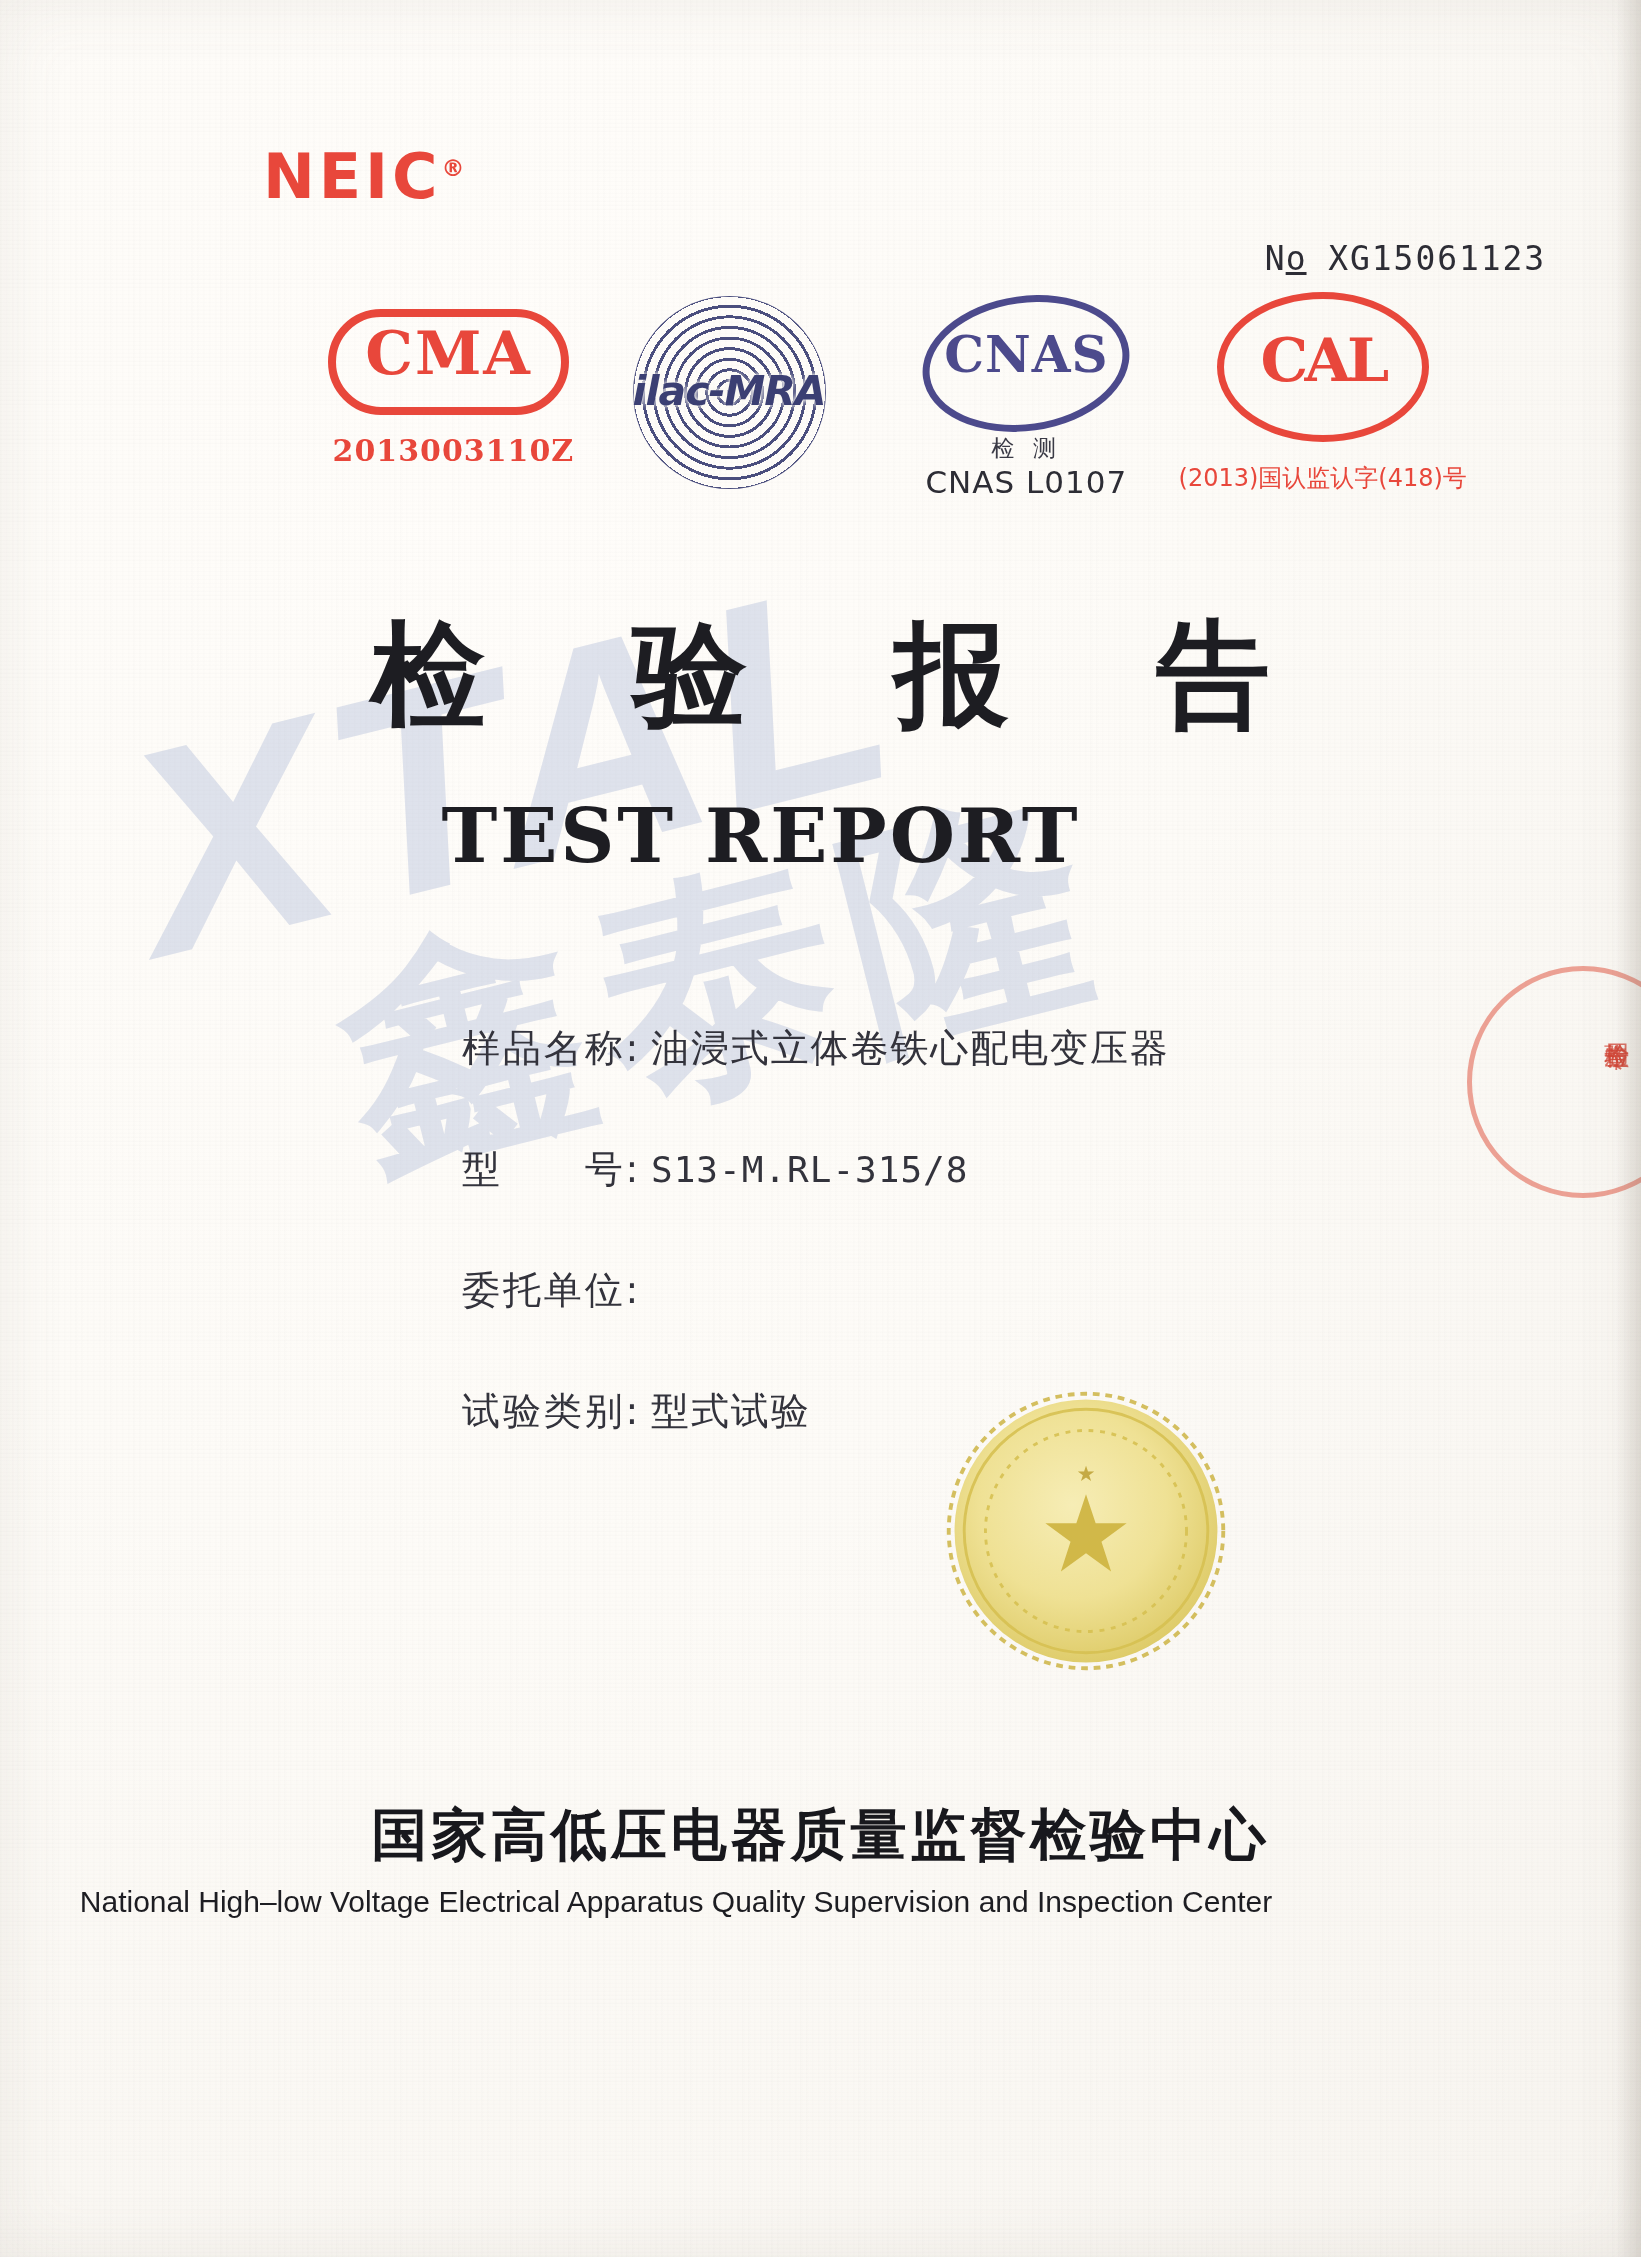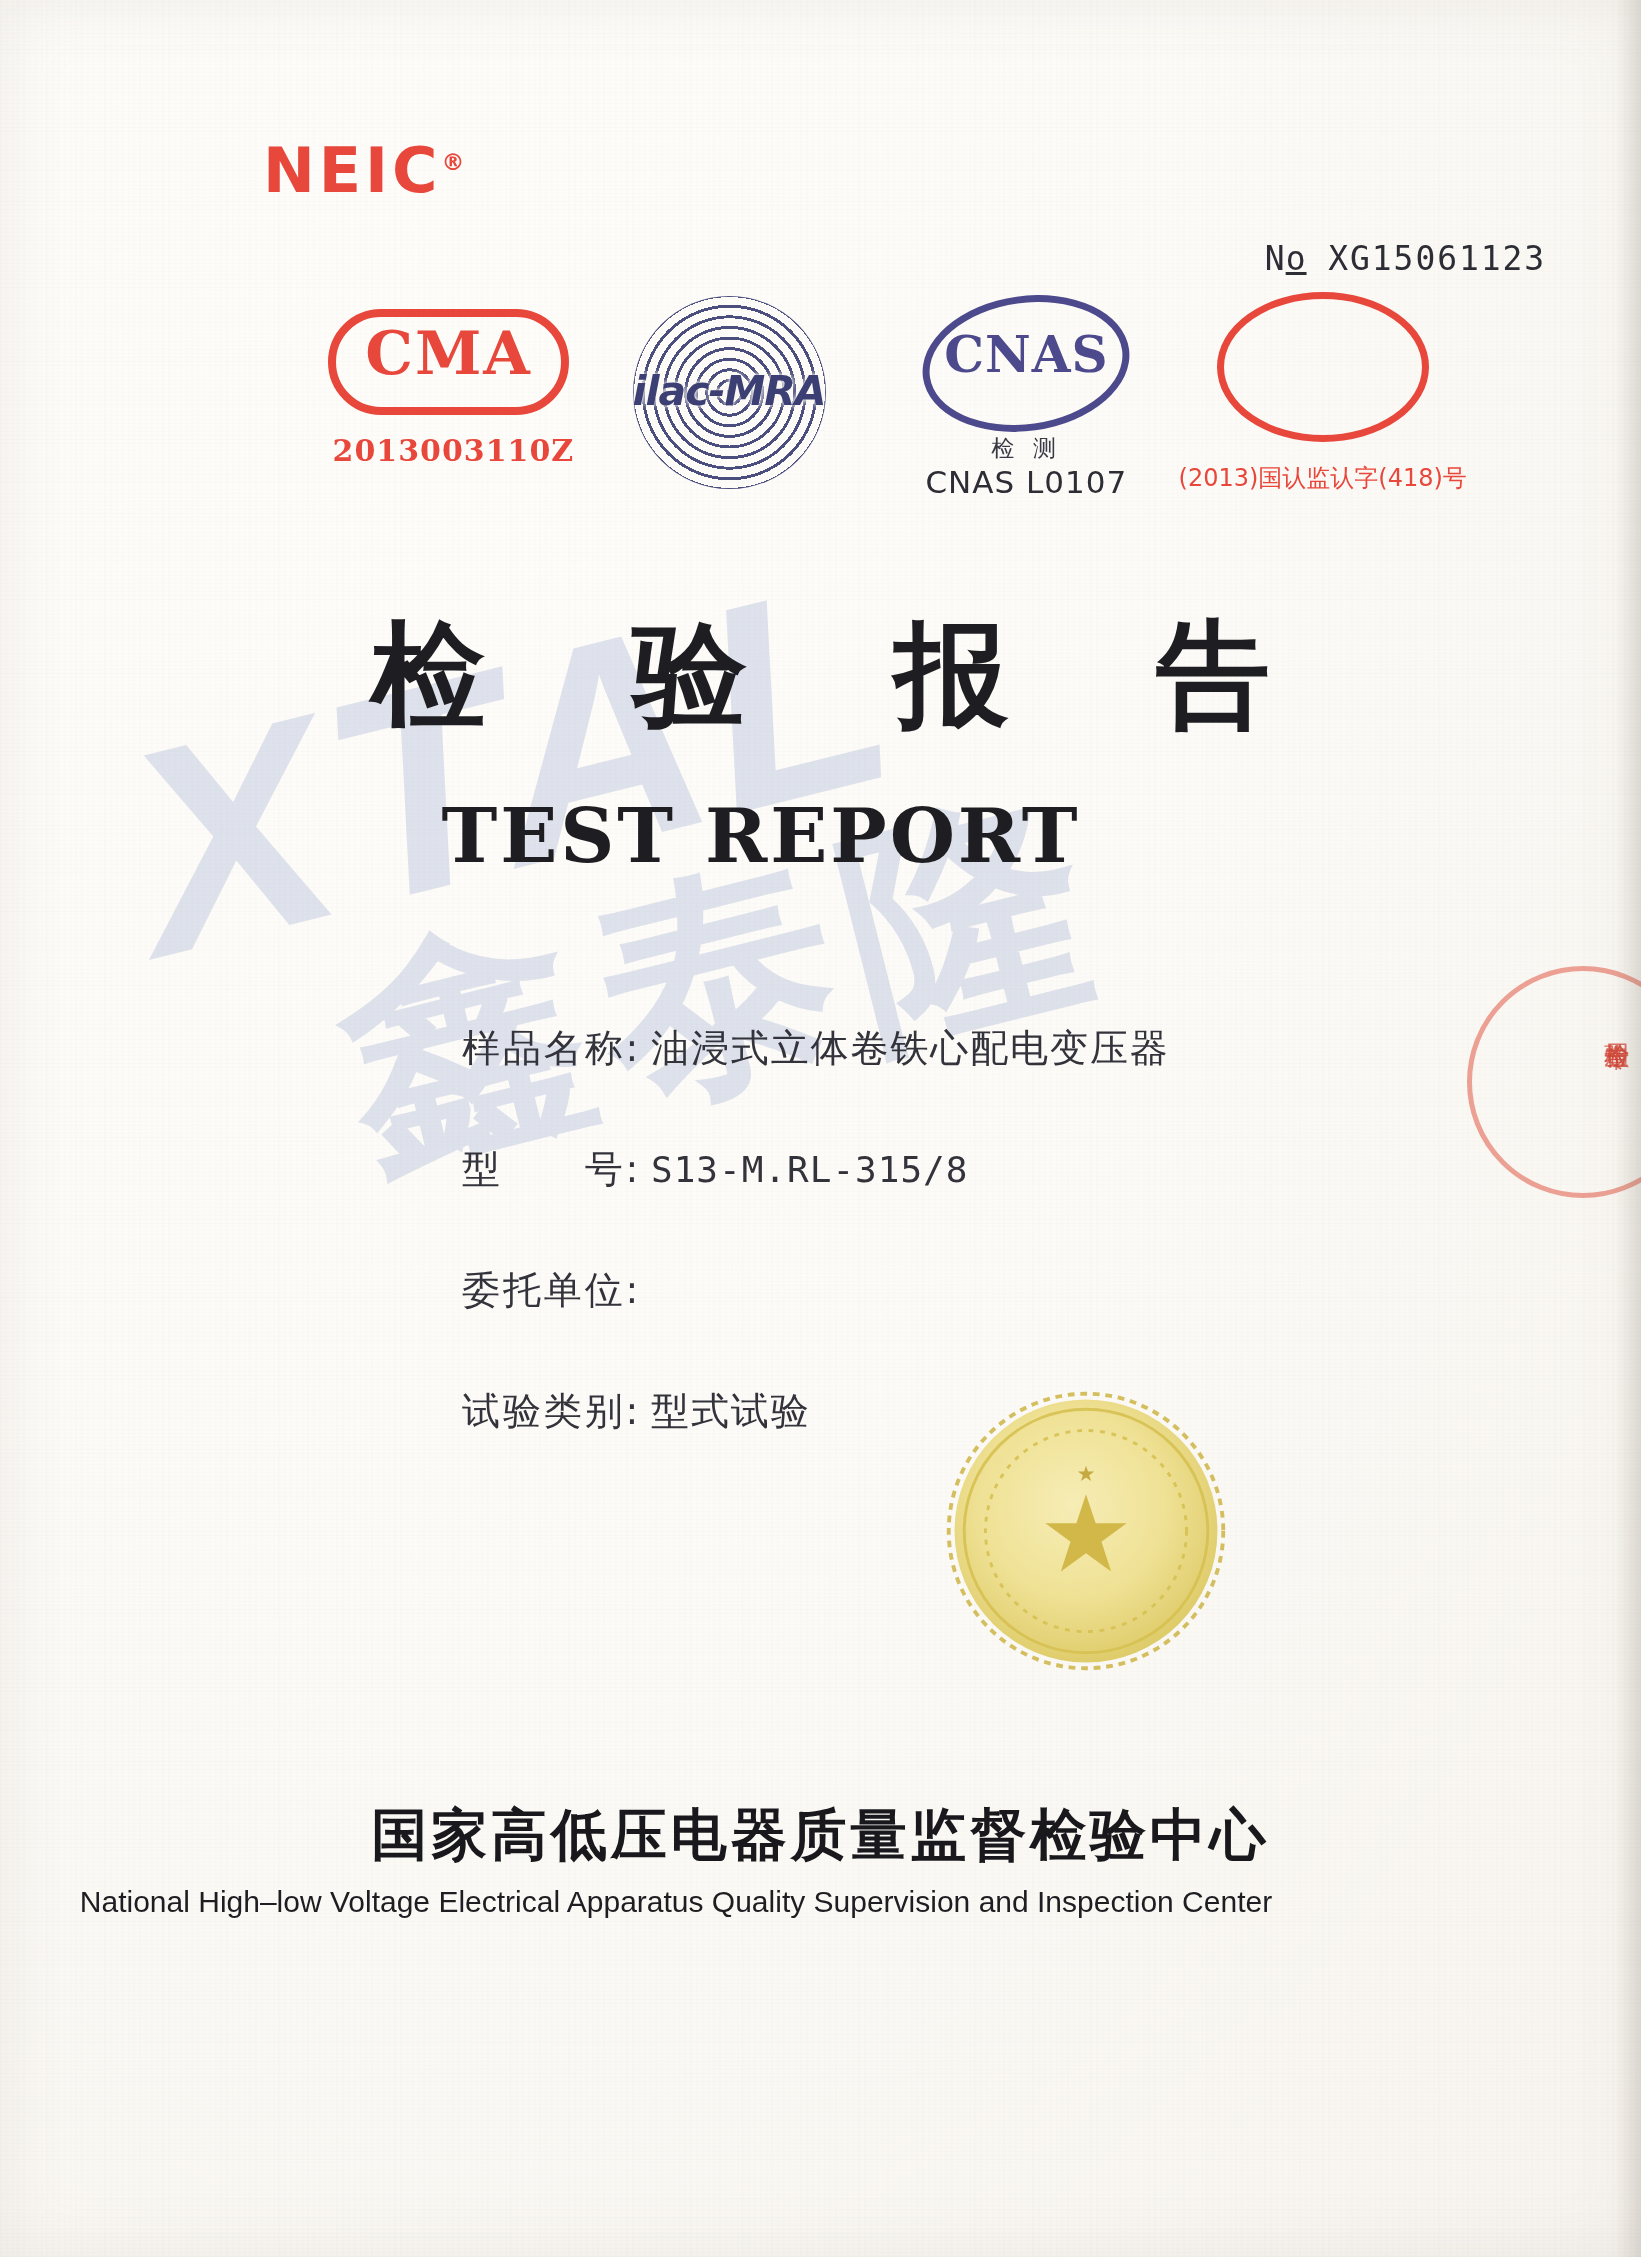--- a/index.html
+++ b/index.html
@@ -87,27 +87,27 @@
     font-size: 25px;
     line-height: 29px;
     writing-mode: vertical-rl;
     height: 145px;
   }
 
   
   #neic {
     position: absolute;
     left: 263px;
-    top: 120px;
+    top: 135px;
     color: #e8473b;
     font-family: "DejaVu Sans", sans-serif;
     font-weight: bold;
     font-size: 62px;
     letter-spacing: 3.9px;
-    line-height: 84px;
+    line-height: 66px;
   }
   #neic .reg {
     font-size: 23px;
     vertical-align: super;
     letter-spacing: 0;
   }
 
   
   #reportno {
     position: absolute;
@@ -446,20 +446,21 @@
 
     <div class="cnas-wrap">
       <div class="cnas-circle"></div>
       <div class="cnas-text">CNAS</div>
       <div class="cnas-cn">检 测</div>
       <div class="cnas-code">CNAS L0107</div>
     </div>
 
     <div class="cal-wrap">
       <div class="cal-circle"></div>
+      <div class="cal-text">CAL</div>
       <div class="cal-code">(2013)国认监认字(418)号</div>
     </div>
 
   </div>
 
   <div id="title-cn">检 验 报 告</div>
   <div id="title-en">TEST REPORT</div>
 
   <div id="fields">
 

